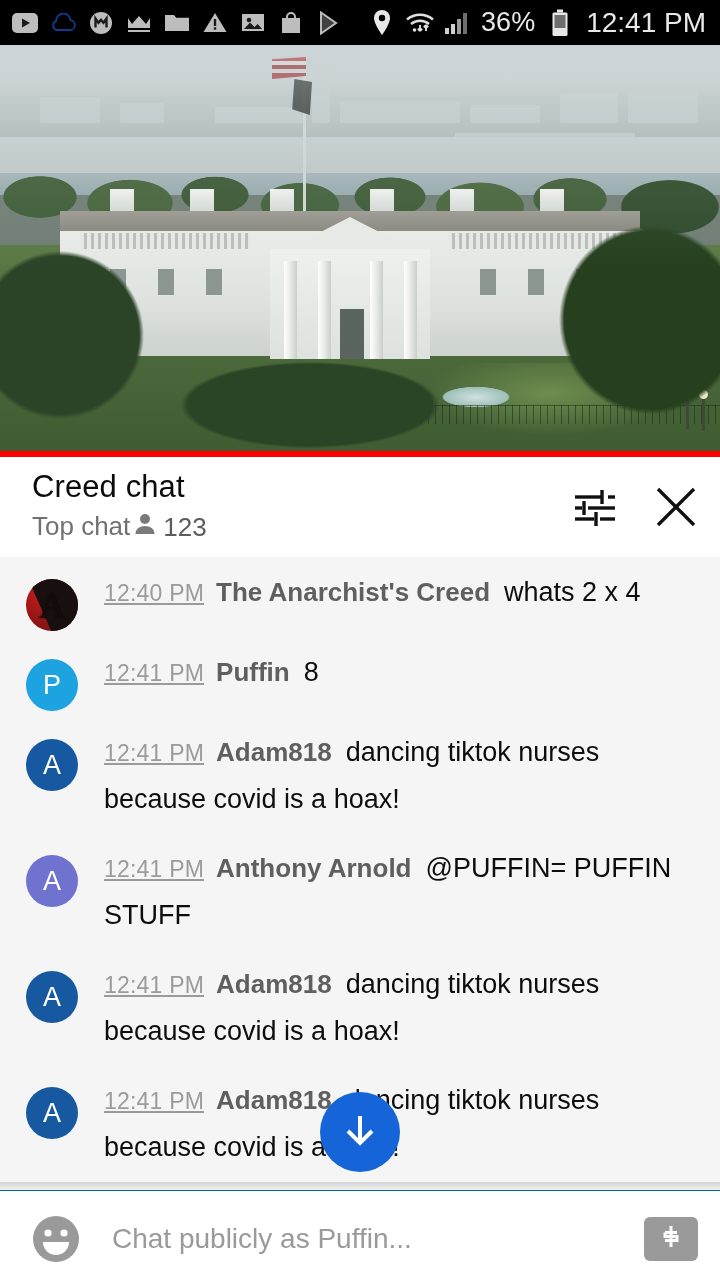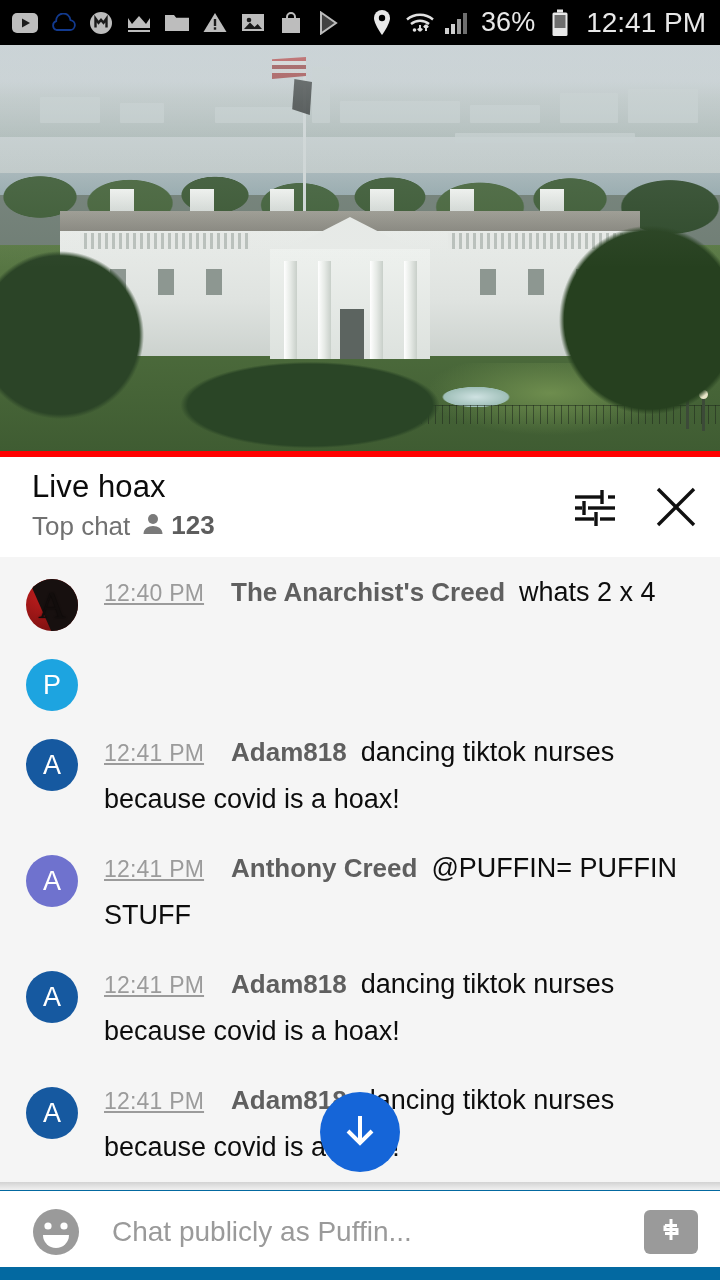--- a/index.html
+++ b/index.html
@@ -223,32 +223,31 @@
   .ch-title {
     font-size: 31px;
     color: #0b0b0b;
     line-height: 1.18;
     letter-spacing: .1px;
   }
   .ch-sub {
     margin-top: 6px;
     display: flex;
     align-items: center;
-    gap: 12px;
+    gap: 4px;
   }
   .ch-subtext {
     font-size: 26px;
     color: #717171;
     line-height: 1;
   }
   .ch-viewers {
     display: flex;
-    align-items: flex-start;
+    align-items: flex-end;
     gap: 7px;
-    font-weight: bold;
   }
   .ch-count {
     font-size: 26px;
     color: #5d5d5d;
     line-height: 1;
   }
   .ch-actions {
     display: flex;
     align-items: center;
     gap: 34px;
@@ -324,21 +323,21 @@
     font-size: 23px;
     color: #9b9b9b;
     letter-spacing: .2px;
     white-space: nowrap;
     text-decoration: underline;
   }
   .m-author {
     font-size: 26px;
     color: #5f5f5f;
     font-weight: bold;
-    margin-left: 27px;
+    margin-left: 12px;
     white-space: nowrap;
   }
   .m-text {
     font-size: 27px;
     color: #0d0d0d;
     margin-left: 14px;
   }
 
   
   .fab {
@@ -360,21 +359,21 @@
     left: 0; top: 1182px;
     width: 720px; height: 9px;
     background: linear-gradient(180deg, rgba(0,0,0,0.14) 0%, rgba(0,0,0,0) 100%);
     z-index: 5;
   }
 
   
   .input-bar {
     position: absolute;
     left: 0; top: 1191px;
-    width: 720px; height: 76px;
+    width: 720px; height: 89px;
     background: #ffffff;
     display: flex;
     align-items: center;
     box-sizing: border-box;
     padding: 6px 22px 0 28px;
   }
   .emoji-btn {
     flex: 0 0 auto;
     width: 56px; height: 56px;
     display:flex; align-items:center; justify-content:center;
@@ -562,21 +561,21 @@
     <div class="v-bigtree-c"></div>
     <div class="v-bigtree-r"></div>
 
     <div class="v-haze"></div>
   </div>
 
   <div class="progress-bar"></div>
 
   <div class="chat-header">
     <div class="ch-titles">
-      <div class="ch-title">Live hoax</div>
+      <div class="ch-title">Creed chat</div>
       <div class="ch-sub">
         <span class="ch-subtext">Top chat</span>
         <span class="ch-viewers">
           <span>
             <svg width="22" height="24" viewBox="0 0 22 24">
                 <circle cx="11" cy="7" r="5" fill="#7a7a7a"></circle>
                 <path d="M1.5 22c0-5.2 4.3-8 9.5-8s9.5 2.8 9.5 8z" fill="#7a7a7a"></path>
               </svg>
           </span>
           <span class="ch-count">123</span>
@@ -614,40 +613,45 @@
         <span class="m-time">12:40 PM</span>
         <span class="m-author">The Anarchist's Creed</span>
         <span class="m-text">whats 2 x 4</span>
       </div>
     </div>
 
     <div class="msg">
       <div class="avatar" style="background:#1da4e0;">
         <span>P</span>
       </div>
+      <div class="msg-body">
+        <span class="m-time">12:41 PM</span>
+        <span class="m-author">Puffin</span>
+        <span class="m-text">8</span>
+      </div>
     </div>
 
     <div class="msg">
       <div class="avatar" style="background:#1659a0;">
         <span>A</span>
       </div>
       <div class="msg-body">
         <span class="m-time">12:41 PM</span>
         <span class="m-author">Adam818</span>
         <span class="m-text">dancing tiktok nurses because covid is a hoax!</span>
       </div>
     </div>
 
     <div class="msg">
       <div class="avatar" style="background:#6f72ce;">
         <span>A</span>
       </div>
       <div class="msg-body">
         <span class="m-time">12:41 PM</span>
-        <span class="m-author">Anthony Creed</span>
+        <span class="m-author">Anthony Arnold</span>
         <span class="m-text">@PUFFIN= PUFFIN STUFF</span>
       </div>
     </div>
 
     <div class="msg">
       <div class="avatar" style="background:#1659a0;">
         <span>A</span>
       </div>
       <div class="msg-body">
         <span class="m-time">12:41 PM</span>

